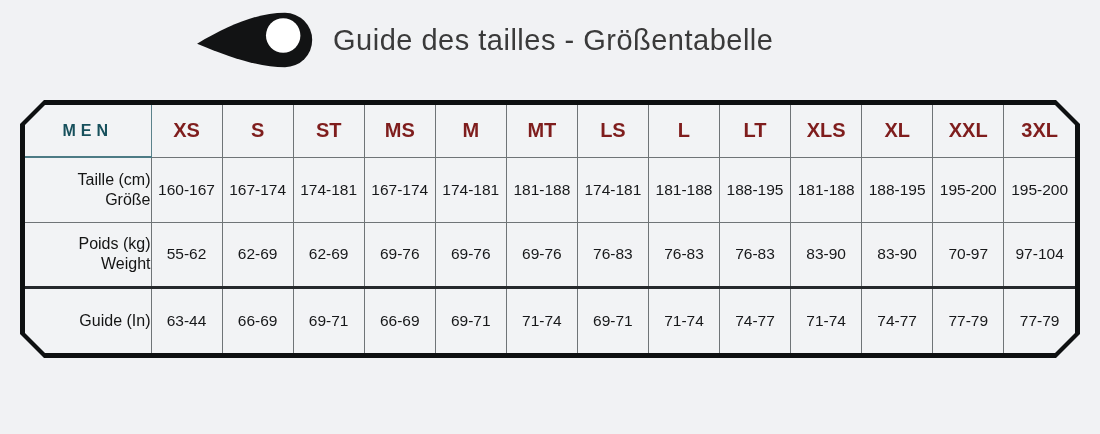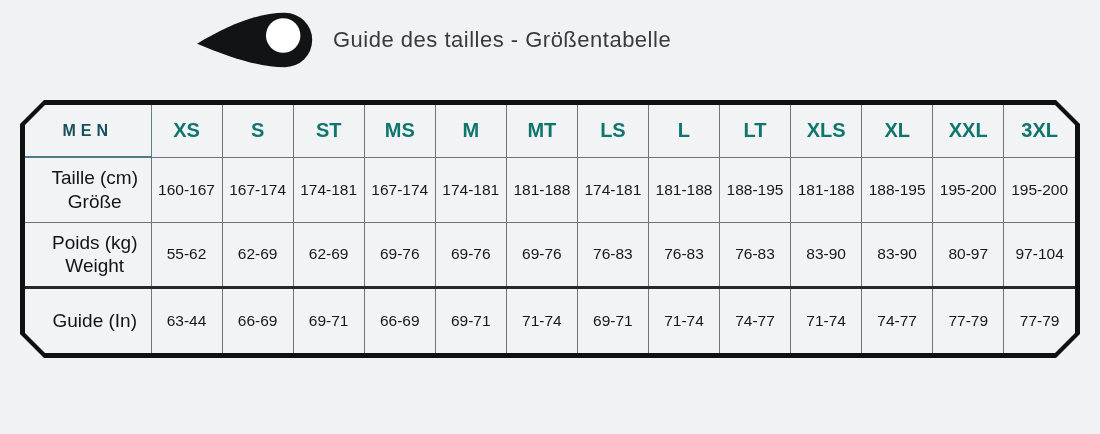--- a/index.html
+++ b/index.html
@@ -10,21 +10,21 @@
     color:#1c1c1c;
     overflow:hidden;
   }
   
   .brand-row{
     display:flex;align-items:center;gap:16px;
     padding:10px 0 0 195px;height:60px;
   }
   .logo{width:122px;height:58px;flex:0 0 auto;}
   .page-title{
-    font-size:22px;font-weight:300;letter-spacing:0.5px;
+    font-size:29px;font-weight:300;letter-spacing:0.5px;
     color:#3a3a3a;margin:0;white-space:nowrap;
   }
   
   .frame-outer{
     margin:30px 0 0 20px;
     width:1060px;height:258px;
     background:#0e1011;
     position:relative;
     clip-path:polygon(24px 0, calc(100% - 24px) 0, 100% 24px,
                       100% calc(100% - 24px), calc(100% - 24px) 100%,
@@ -52,24 +52,24 @@
   .size-grid thead th{border-top:none;}
   .size-grid tbody tr:last-child td{border-bottom:none;}
 
   .size-grid thead tr{height:52px;padding-left:32px;}
   .size-grid tbody tr{height:49px;}
 
   th.corner{
     color:#17505c;font-size:16px;font-weight:bold;letter-spacing:5px;
     border-bottom:2px solid #4d7b85;border-right:1px solid #5b828b;
   }
-  th.size-h{font-size:20px;font-weight:bold;color:#0f766e;}
+  th.size-h{font-size:20px;font-weight:bold;color:#7f1d1d;}
   td.row-label{
-    text-align:center;padding-left:14px;
-    font-size:19px;line-height:1.25;color:#141414;
+    text-align:right;padding-left:14px;
+    font-size:16px;line-height:1.25;color:#141414;
     white-space:pre-line;
   }
   td.val{font-size:15.5px;color:#17181a;}
   tr.metric-sep > *{border-bottom:3px solid #26292c !important;}
 </style>
 </head>
 <body>
 
 <header class="brand-row">
   <svg class="logo" viewBox="0 0 130 64" xmlns="http://www.w3.org/2000/svg" aria-hidden="true">
@@ -128,21 +128,21 @@
           <td class="val">62-69</td>
           <td class="val">62-69</td>
           <td class="val">69-76</td>
           <td class="val">69-76</td>
           <td class="val">69-76</td>
           <td class="val">76-83</td>
           <td class="val">76-83</td>
           <td class="val">76-83</td>
           <td class="val">83-90</td>
           <td class="val">83-90</td>
-          <td class="val">80-97</td>
+          <td class="val">70-97</td>
           <td class="val">97-104</td>
         </tr>
         <tr>
           <td class="row-label">Guide (In)</td>
           <td class="val">63-44</td>
           <td class="val">66-69</td>
           <td class="val">69-71</td>
           <td class="val">66-69</td>
           <td class="val">69-71</td>
           <td class="val">71-74</td>

